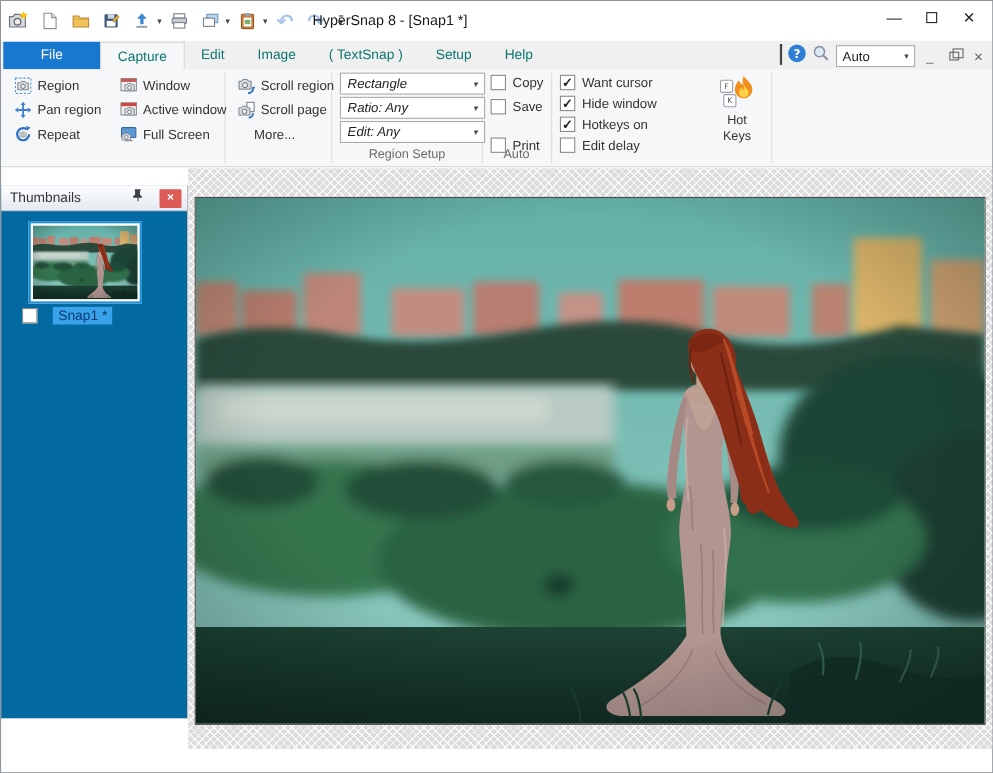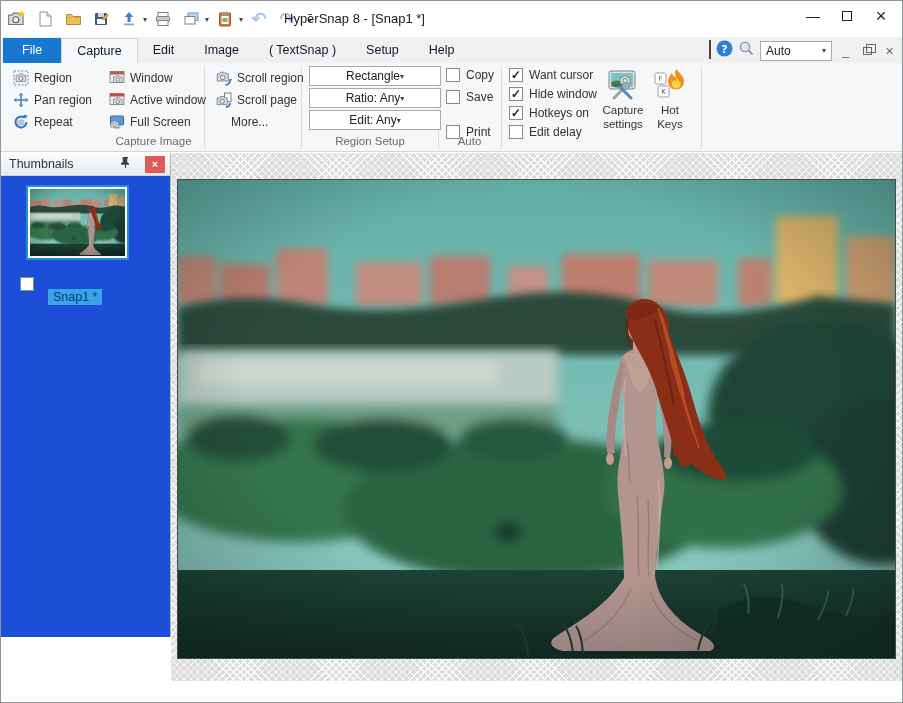--- a/index.html
+++ b/index.html
@@ -12,50 +12,50 @@
   .qbtn { width:24px; height:24px; display:flex; align-items:center; justify-content:center; }
   .qcaret { font-size:8px; color:#444; margin-left:-2px; }
   .title-text { position:absolute; left:283px; top:10px; font-size:13px; color:#1a1a1a; white-space:nowrap; }
   .winbtns { position:absolute; right:4px; top:0; height:30px; display:flex; }
   .wbtn { width:34px; height:30px; display:flex; align-items:center; justify-content:center; font-size:14px; color:#222; }
   .maxglyph { width:10px; height:10px; border:1px solid #222; display:inline-block; }
 
   
   .tabrow { position:absolute; left:0; top:36px; width:100%; height:26px; background:#f0f0f0; }
   .tabs { position:absolute; left:2px; top:1px; display:flex; height:25px; }
-  .tab { padding:5px 15px; font-size:12.5px; color:#0f172a; }
-  .tab.file { background:#1878d0; color:#fff; padding:5px 19px; }
+  .tab { padding:5px 15px; font-size:12.5px; color:#0f766e; }
+  .tab.file { background:#1878d0; color:#fff; padding:5px 34px; }
   .tab.active { background:#f6f7f8; border:1px solid #d5d5d5; border-bottom:none; }
   .tabrow-right { position:absolute; right:4px; top:3px; display:flex; align-items:center; gap:5px; }
   .chev-up { width:8px; height:8px; border-left:2px solid #444; border-top:2px solid #444; transform:rotate(45deg); margin-top:4px; }
   .combo { width:72px; height:20px; background:#fff; border:1px solid #ababab; font-size:12px; color:#222; display:flex; align-items:center; padding:0 5px; justify-content:space-between; }
   .mdi-btn { width:17px; height:17px; display:flex; align-items:center; justify-content:center; color:#666; font-size:12px; }
   .restore-glyph { position:relative; width:9px; height:8px; border:1px solid #666; background:#f0f0f0; }
   .restore-glyph:before { content:""; position:absolute; left:2px; top:-4px; width:8px; height:7px; border:1px solid #666; }
 
   
   .ribbon { position:absolute; left:0; top:62px; width:100%; height:89px; background:#f6f7f8; border-bottom:1px solid #d5d5d5; }
   .vsep { position:absolute; top:3px; width:1px; height:82px; background:#dcdcdc; }
   .grplabel { position:absolute; top:72px; font-size:11.5px; color:#6a6a6a; text-align:center; }
   .sbtn { position:absolute; height:21px; display:flex; align-items:center; gap:5px; font-size:12px; color:#333; padding:0 4px; white-space:nowrap; }
-  .ddl { position:absolute; width:132px; height:20px; background:#fff; border:1px solid #ababab; font-size:12px; color:#222; display:flex; align-items:center; justify-content:center; padding:0 6px; }
+  .ddl { position:absolute; width:132px; height:20px; background:#fff; border:1px solid #ababab; font-size:12px; color:#222; display:flex; align-items:center; justify-content:space-between; padding:0 6px;font-style:italic; }
   .chk { position:absolute; display:flex; align-items:center; gap:6px; font-size:12px; color:#333; }
   .box { width:14px; height:14px; background:#fff; border:1px solid #8a8a8a; font-size:12px; line-height:12px; color:#222; text-align:center; font-weight:bold; }
   .bigbtn { position:absolute; top:2px; width:50px; height:70px; display:flex; flex-direction:column; align-items:center; font-size:11.5px; color:#333; text-align:center; line-height:1.25; }
   .bigbtn svg { margin:3px 0 3px; }
 
   
-  .panel { position:absolute; left:0; top:152px; width:170px; height:484px; background:#1d4ed8; border-right:1px solid #b9b9b9; }
+  .panel { position:absolute; left:0; top:168px; width:170px; height:484px; background:#0369a1; border-right:1px solid #b9b9b9; }
   .panel-hdr { position:absolute; left:0; top:0; width:100%; height:23px; background:linear-gradient(#fdfdfe,#e4eaf1); border-bottom:1px solid #cdd4dc; display:flex; align-items:center; }
   .panel-title { font-size:12.5px; color:#333; margin-left:8px; flex:1; }
   .closebtn { width:20px; height:17px; background:#dd5a55; color:#fff; font-size:11px; font-weight:bold; display:flex; align-items:center; justify-content:center; margin-right:5px; border-radius:1px; }
   .thumb { position:absolute; left:25px; top:32px; width:103px; height:75px; border:2px solid #1f8fd6; background:#fff; padding:2px; }
   .thumb svg { display:block; }
   .thumb-row { position:absolute; left:19px; top:110px; display:flex; align-items:center; gap:14px; }
-  .thumb-label { font-size:12.5px; padding:1px 5px; background:#38a2ea; color:#0d3a70;margin-top:26px; }
+  .thumb-label { font-size:12.5px; padding:1px 5px; background:#38a2ea; color:#0d3a70; }
 
   
   .canvas { position:absolute; left:170px; top:152px; width:733px; height:528px;
     background-color:#dcdcdc;
     background-image:repeating-linear-gradient(45deg, rgba(255,255,255,.85) 0 1px, transparent 1px 5px),
                      repeating-linear-gradient(-45deg, rgba(255,255,255,.85) 0 1px, transparent 1px 5px);
   }
   .photo { position:absolute; left:176px; top:178px; width:719px; height:480px; border:1px solid #4a4a4a; }
 
   
@@ -279,21 +279,20 @@
             <use href="#s-cam"></use>
           </g>
           <path d="M10 15a4 4 0 0 0 4-4" fill="none" stroke="#2f6fc4" stroke-width="1.8"></path>
         </svg>
       <span>Scroll page</span>
     </div>
     <div class="sbtn" style="left:226px;top:48px">
       <span>More...</span>
       <span style="font-size:8px;color:#444;margin-left:38px">▾</span>
     </div>
-    <div class="grplabel" style="left:10px;width:285px">Capture Image</div>
 
     <div class="ddl" style="left:308px;top:3px">
       <span>Rectangle</span>
         <span style="font-size:8px;color:#444">▾</span>
     </div>
     <div class="ddl" style="left:308px;top:25px">
       <span>Ratio: Any</span>
         <span style="font-size:8px;color:#444">▾</span>
     </div>
     <div class="ddl" style="left:308px;top:47px">
@@ -326,35 +325,20 @@
     </div>
     <div class="chk" style="left:508px;top:43px">
       <span class="box">✓</span>
       <span>Hotkeys on</span>
     </div>
     <div class="chk" style="left:508px;top:62px">
       <span class="box"></span>
       <span>Edit delay</span>
     </div>
 
-    <div class="bigbtn" style="left:597px">
-      <svg width="32" height="32" viewBox="0 0 32 32">
-        <rect x="2" y="3" width="26" height="18" rx="2" fill="#dfe3e8" stroke="#7b828a"></rect>
-        <rect x="4" y="5" width="22" height="14" fill="#7cc6be"></rect>
-        <ellipse cx="10" cy="16" rx="6" ry="3.5" fill="#3c7a54"></ellipse>
-        <g transform="translate(12,6) scale(.75)">
-            <use href="#s-cam"></use>
-          </g>
-        <rect x="13" y="21" width="4" height="3" fill="#9aa2ab"></rect>
-        <path d="M7 30l11-11" stroke="#9aa2ab" stroke-width="3" stroke-linecap="round"></path>
-        <circle cx="19" cy="18" r="3" fill="none" stroke="#9aa2ab" stroke-width="2"></circle>
-        <path d="M24 30L13 19" stroke="#5b86c2" stroke-width="3" stroke-linecap="round"></path>
-      </svg>
-      <span>Capture settings</span>
-    </div>
     <div class="bigbtn" style="left:650px;width:38px">
       <svg width="32" height="32" viewBox="0 0 32 32">
         <rect x="1" y="5" width="11" height="11" rx="1.5" fill="#fff" stroke="#9aa0a8"></rect>
         <text x="6.5" y="13" text-anchor="middle" font-size="7" font-family="DejaVu Sans" fill="#555">F</text>
         <rect x="4" y="18" width="11" height="11" rx="1.5" fill="#fff" stroke="#9aa0a8"></rect>
         <text x="9.5" y="26" text-anchor="middle" font-size="7" font-family="DejaVu Sans" fill="#555">K</text>
         <path d="M22 1c3.5 4.5 8 7 8 12.5a8 8 0 0 1-16 0c0-3.5 1.8-5.5 3.5-8.5 1.2 2.2 2.3 3.4 4.5 4.5-1.2-3.2-1.2-5.5 0-8.5z" fill="#f2901e"></path>
         <path d="M22.5 10c1.8 2.4 4 3.6 4 6.3a4.3 4.3 0 0 1-8.6 0c0-1.8 1-3 2-4.6.7 1.2 1.4 1.8 2.6 2.4-.6-1.7-.6-2.6 0-4.1z" fill="#ffd24a"></path>
       </svg>
       <span>Hot Keys</span>

